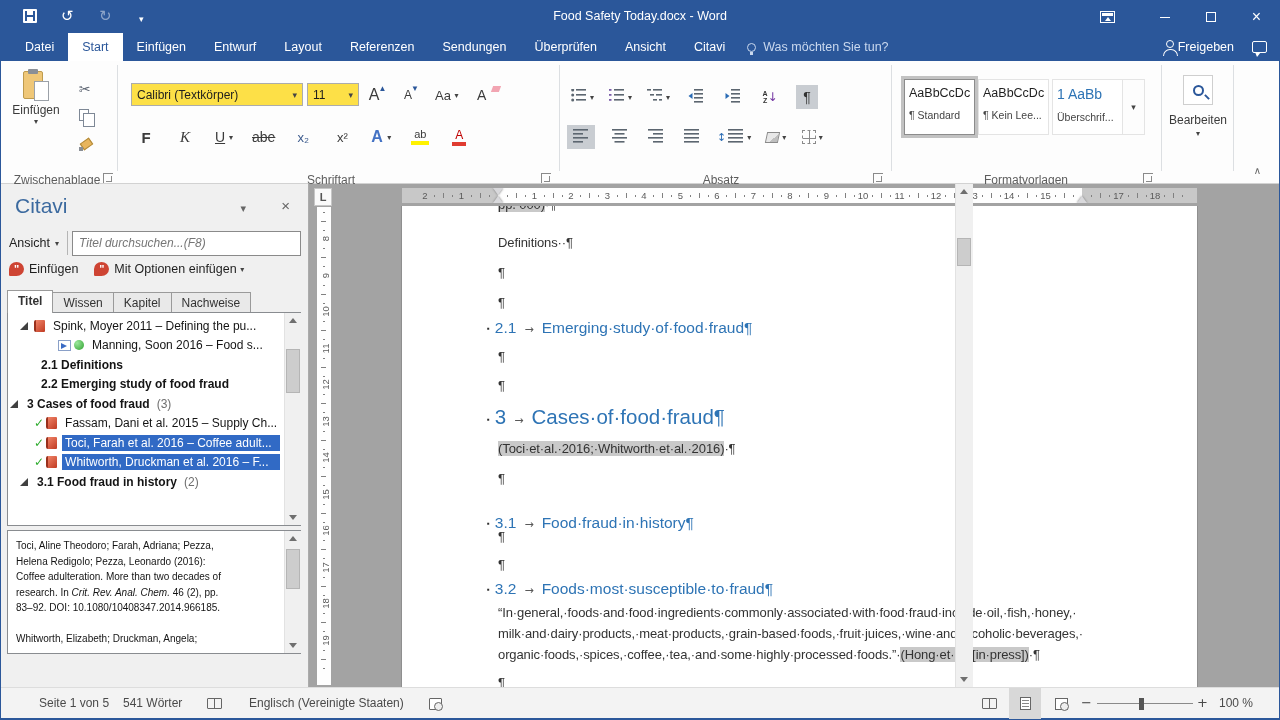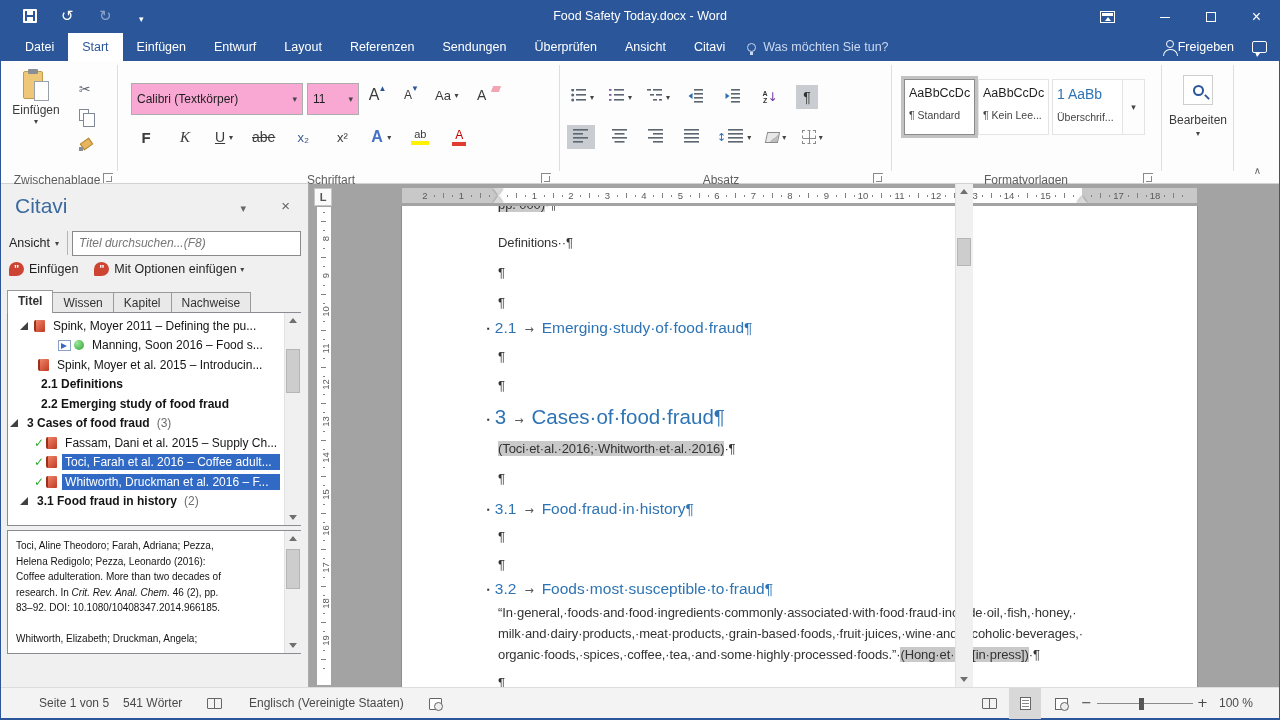--- a/index.html
+++ b/index.html
@@ -46,21 +46,21 @@
   .clipbrd{position:relative;width:26px;height:32px;margin:4px auto 2px}
   .clipbrd .board{position:absolute;left:0;top:2px;width:20px;height:28px;background:#EFC778;border:1px solid #BE9B4E;border-radius:2px}
   .clipbrd .clip{position:absolute;left:5px;top:0;width:10px;height:5px;background:#8A8F96;border-radius:1px}
   .clipbrd .sheet{position:absolute;right:0;bottom:0;width:15px;height:20px;background:#fff;border:1px solid #9BA1A8}
   .smallic{position:absolute;cursor:default}
   .copyic{width:10px;height:12px;border:1px solid #7E8896;background:#fff;position:relative}
   .copyic:after{content:"";position:absolute;left:3px;top:3px;width:10px;height:12px;border:1px solid #7E8896;background:#fff}
   .brush{width:13px;height:13px;position:relative}
   .brush:before{content:"";position:absolute;left:2px;top:1px;width:9px;height:6px;background:#E8B55C;border:1px solid #B08A3C;transform:rotate(-35deg)}
   .brush:after{content:"";position:absolute;left:0;top:8px;width:4px;height:4px;background:#8A8F96}
-  .combo{position:absolute;height:32px;background:#f9a8d4;border:1px solid #ACACAC;display:flex;align-items:center;padding:0 5px;font-size:12px;color:#1E1E1E}
+  .combo{position:absolute;height:23px;background:#fde047;border:1px solid #ACACAC;display:flex;align-items:center;padding:0 5px;font-size:12px;color:#1E1E1E}
   .combo .arr{margin-left:auto;color:#444;font-size:9px;padding-left:6px}
   .fbtn{display:inline-flex;align-items:center;justify-content:center;height:24px;min-width:22px;cursor:default}
   .frow1{position:absolute;left:366px;top:22px;display:flex;gap:12px;align-items:center}
   .frow2{position:absolute;left:134px;top:62px;display:flex;gap:17px;align-items:flex-end;height:26px}
   .carets{font-size:8px;color:#2B579A;position:relative;top:-7px;left:-1px}
   .ybar{display:inline-block;width:18px;height:4px;background:#FFF200;margin-top:1px}
   .rbar{display:inline-block;width:14px;height:4px;background:#E03C31;margin-top:1px}
   .stack{display:flex;flex-direction:column;align-items:center;line-height:1}
   .prow1{position:absolute;left:570px;top:24px;display:flex;gap:15px;align-items:center}
   .prow2{position:absolute;left:566px;top:64px;display:flex;gap:14px;align-items:center}
@@ -449,24 +449,20 @@
       <div class="cv-list" id="cv-list">
           <div class="cv-item" style="padding-left: 12px;">
             <span class="expander"></span>
             <span class="redbook"></span>
             <span class="lbl">Spink, Moyer 2011 – Defining the pu...</span>
           </div>
           <div class="cv-item" style="padding-left: 50px;">
             <span class="imgic"></span>
             <span class="greenball"></span>
             <span class="lbl">Manning, Soon 2016 – Food s...</span>
-          </div>
-          <div class="cv-item" style="padding-left: 30px;">
-            <span class="redbook"></span>
-            <span class="lbl">Spink, Moyer et al. 2015 – Introducin...</span>
           </div>
           <div class="cv-item" style="padding-left: 30px;">
             <span class="lbl bold">2.1 Definitions</span>
           </div>
           <div class="cv-item" style="padding-left: 30px;">
             <span class="lbl bold">2.2 Emerging study of food fraud</span>
           </div>
           <div class="cv-item" style="padding-left: 2px;">
             <span class="expander"></span>
             <span class="lbl bold">3 Cases of food fraud</span>
@@ -661,21 +657,21 @@
         <div class="dblock body" style="top: -9px;"><span class="shaded">pp. 000)</span><span>·¶</span></div>
         <div class="dblock body" style="top: 29px;"><span>Definitions··¶</span></div>
         <div class="dblock body" style="top: 59px;"><span>¶</span></div>
         <div class="dblock body" style="top: 89px;"><span>¶</span></div>
         <div class="dblock h2" style="top: 113px;"><span class="hsq">▪</span><span>2.1</span><span class="htab glyph">→</span><span>Emerging·study·of·food·fraud¶</span></div>
         <div class="dblock body" style="top: 143px;"><span>¶</span></div>
         <div class="dblock body" style="top: 172px;"><span>¶</span></div>
         <div class="dblock h1" style="top: 199px;"><span class="hsq">▪</span><span>3</span><span class="htab glyph">→</span><span>Cases·of·food·fraud¶</span></div>
         <div class="dblock body" style="top: 235px;"><span class="shaded">(Toci·et·al.·2016;·Whitworth·et·al.·2016)</span><span>·¶</span></div>
         <div class="dblock body" style="top: 265px;"><span>¶</span></div>
-        <div class="dblock h2" style="top: 294px;"><span class="hsq">▪</span><span>3.1</span><span class="htab glyph">→</span><span>Food·fraud·in·history¶</span></div>
+        <div class="dblock h2" style="top: 308px;"><span class="hsq">▪</span><span>3.1</span><span class="htab glyph">→</span><span>Food·fraud·in·history¶</span></div>
         <div class="dblock body" style="top: 323px;"><span>¶</span></div>
         <div class="dblock body" style="top: 351px;"><span>¶</span></div>
         <div class="dblock h2" style="top: 374px;"><span class="hsq">▪</span><span>3.2</span><span class="htab glyph">→</span><span>Foods·most·susceptible·to·fraud¶</span></div>
         <div class="dblock body" style="top: 399px;"><span>“In·general,·foods·and·food·ingredients·commonly·associated·with·food·fraud·include·oil,·fish,·honey,·</span></div>
         <div class="dblock body" style="top: 420px;"><span>milk·and·dairy·products,·meat·products,·grain-based·foods,·fruit·juices,·wine·and·alcoholic·beverages,·</span></div>
         <div class="dblock body" style="top: 441px;"><span>organic·foods,·spices,·coffee,·tea,·and·some·highly·processed·foods.”·</span><span class="shaded">(Hong·et·al.·[in·press])</span><span>·¶</span></div>
         <div class="dblock body" style="top: 469px;"><span>¶</span></div>
       </div>
     <div class="docscroll">
       <span class="sb-arrow sb-up"></span>

